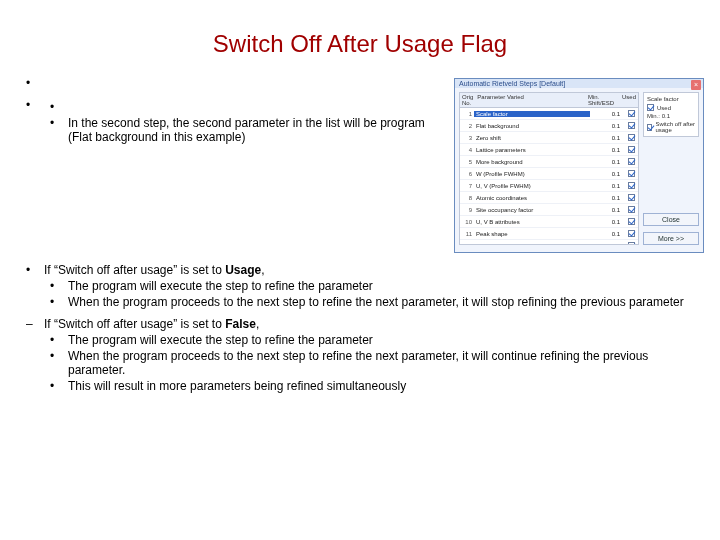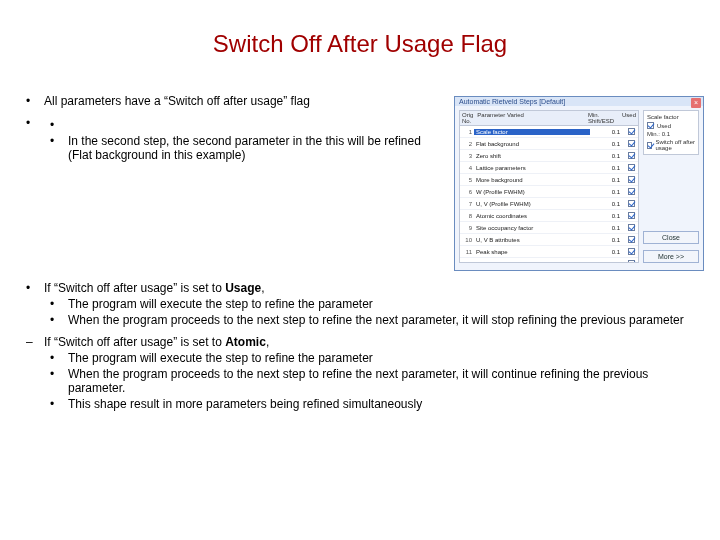--- a/index.html
+++ b/index.html
@@ -12,21 +12,21 @@
     font-size: 12px;
     color: #000;
     position: relative;
     overflow: hidden;
   }
   .title {
     text-align: center;
     font-size: 24px;
     font-weight: 400;
     color: #a00000;
-    margin: 30px 0 36px 0;
+    margin: 30px 0 18px 0;
   }
   .content-row {
     display: flex;
     align-items: flex-start;
     padding: 0 16px 0 24px;
   }
   .text-col {
     flex: 1 1 auto;
     padding-right: 8px;
   }
@@ -119,32 +119,31 @@
 </head>
 <body>
 
 <div class="title">Switch Off After Usage Flag</div>
 
 <div class="content-row">
   <div class="text-col">
     <ul class="outer">
       <li>
         <span class="bullet">•</span>
-        <span class="body">All parameters have a “Switch off after usage” flag</span>
       </li>
       <li>
         <span class="bullet">•</span>
         <span class="body">
           <ul class="inner">
             <li>
               <span class="bullet">•</span>
             </li>
             <li>
               <span class="bullet">•</span>
-              <span class="body">In the second step, the second parameter in the this will be refined (Flat background in this example)</span>
+              <span class="body">In the second step, the second parameter in the list will be program (Flat background in this example)</span>
             </li>
           </ul>
         </span>
       </li>
     </ul>
   </div>
 
   <div class="thumb">
     <div class="dlg">
       <div class="dlg-title">Automatic Rietveld Steps  [Default]</div>
@@ -270,31 +269,31 @@
           <li>
               <span class="bullet">•</span>
               <span class="body">When the program proceeds to the next step to refine the next parameter, it will stop refining the previous parameter</span>
             </li>
         </ul>
       </span>
     </li>
     <li>
       <span class="bullet">–</span>
       <span class="body">
-        <span>If “Switch off after usage” is set to </span><b class="kw">Atomic</b><span>,</span>
+        <span>If “Switch off after usage” is set to </span><b class="kw">False</b><span>,</span>
         <ul class="inner">
           <li>
               <span class="bullet">•</span>
               <span class="body">The program will execute the step to refine the parameter</span>
             </li>
           <li>
               <span class="bullet">•</span>
               <span class="body">When the program proceeds to the next step to refine the next parameter, it will continue refining the previous parameter.</span>
             </li>
           <li>
               <span class="bullet">•</span>
-              <span class="body">This shape result in more parameters being refined simultaneously</span>
+              <span class="body">This will result in more parameters being refined simultaneously</span>
             </li>
         </ul>
       </span>
     </li>
   </ul>
 </div>
 
 </body></html>

